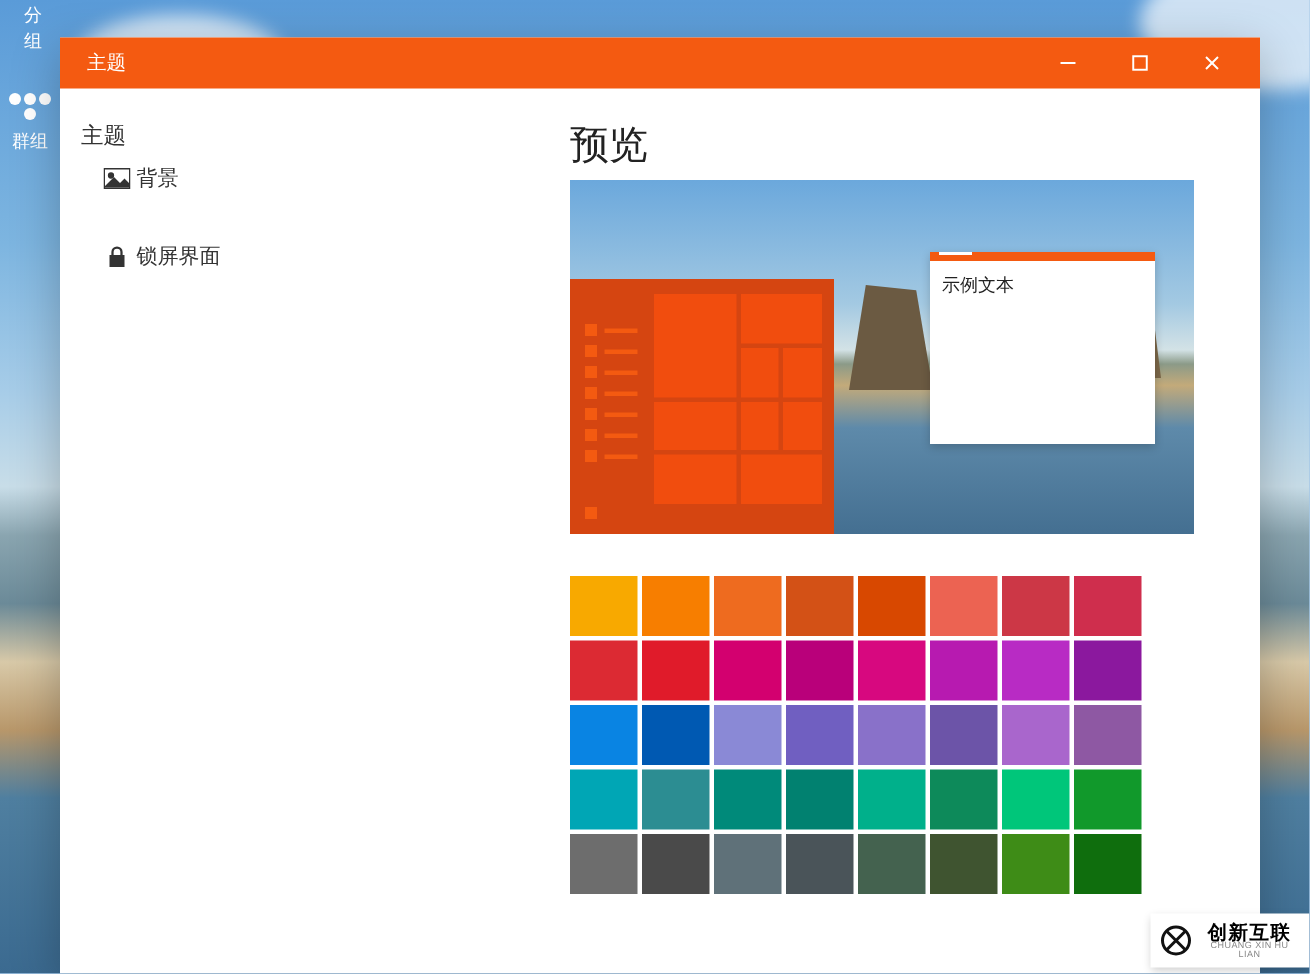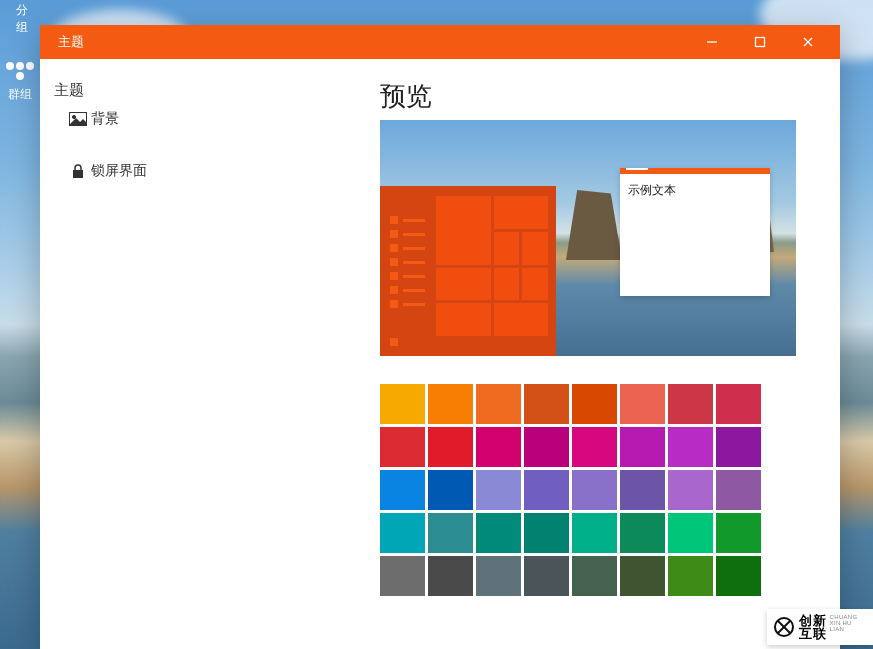--- a/index.html
+++ b/index.html
@@ -83,21 +83,21 @@
 .note .txt{ font-size:12px; color:#222; padding:8px 8px; }
 
 .section-label { font-size:14px; color:#333; margin-bottom:10px; }
 .swatches { width:380px; display:grid; grid-template-columns:repeat(8,45px); gap:3px; }
 .swatch { width:45px; height:40px; cursor:pointer; }
 
 
 .brand { position:absolute; right:0; bottom:4px; width:106px; height:36px; background:#fff; display:flex; align-items:center; gap:4px; padding:0 6px; box-shadow:0 2px 6px rgba(0,0,0,0.2);}
 .brand .logo{ width:22px;height:22px; }
 .brand .logo svg{stroke:#111;fill:none;stroke-width:2;}
-.brand .txt{ display:flex;flex-direction:row; line-height:1;}
+.brand .txt{ display:flex;flex-direction:column; line-height:1;text-align:center;}
 .brand .t1{ font-size:13px; font-weight:700; letter-spacing:1px;}
 .brand .t2{ font-size:6px; color:#888; letter-spacing:0.3px;}
 </style>
 </head>
 <body>
 
 <div class="desktop">
   <div class="cloud" style="left:760px;top:-30px;width:180px;height:90px;"></div>
   <div class="cloud" style="left:50px;top:10px;width:140px;height:60px;"></div>
 </div>

